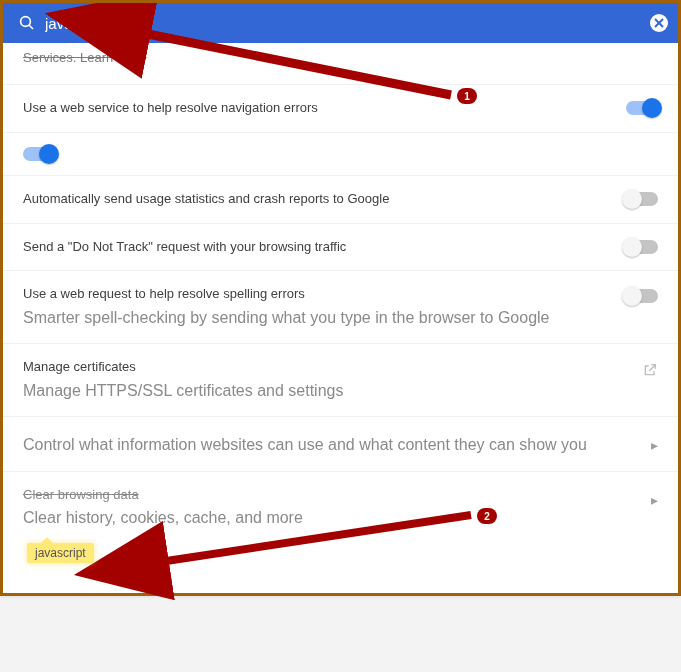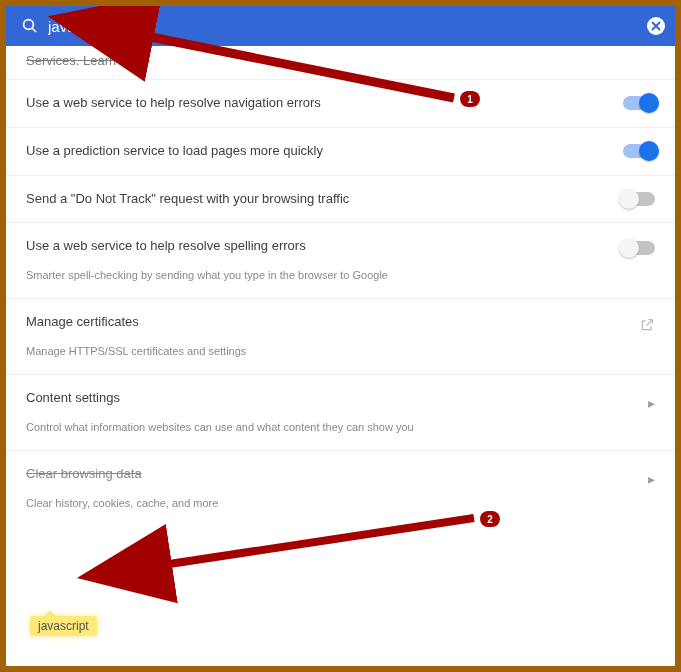--- a/index.html
+++ b/index.html
@@ -1,19 +1,19 @@
 <!DOCTYPE html>
 <html><head>
 <meta charset="utf-8">
 <style>
   * { box-sizing: border-box; margin: 0; padding: 0; }
   html, body { width: 681px; height: 672px; font-family: Arial, Helvetica, sans-serif; background: #f3f3f3; }
   .window {
-    width: 681px; height: 672px; position: relative; background: #fff;
-    border: 6px solid #a16207; box-shadow: 0 1px 3px rgba(0,0,0,0.08);
+    width: 681px; height: 596px; position: relative; background: #fff;
+    border: 3px solid #a16207; box-shadow: 0 1px 3px rgba(0,0,0,0.08);
   }
   .header {
     height: 40px; background: #3367d6; display: flex; align-items: center;
     padding: 0 10px; color: #fff;
   }
   .search-icon-wrap { width: 28px; display:flex; align-items:center; justify-content:center; }
   .search-input {
     flex: 1; background: transparent; border: none; outline: none;
     color: #fff; font-size: 15px; padding-left: 4px;
   }
@@ -26,21 +26,21 @@
     overflow: hidden;
     background: #fff;
   }
   .row {
     border-bottom: 1px solid #f0f0f0; padding: 14px 20px 14px 20px;
     display: flex; align-items: center;
   }
   .row.tall { align-items: flex-start; }
   .row-text { flex: 1; padding-right: 14px; }
   .row-title { font-size: 13px; color: #404040; line-height: 1.45; }
-  .row-sub { font-size: 11px; color: #8a8a8a; line-height: 1.45; margin-top: 12px; }
+  .row-sub { font-size: 16px; color: #8a8a8a; line-height: 1.45; margin-top: 2px; }
   .first { padding-top: 10px; }
   .strike { color:#7a7a7a; text-decoration: line-through; }
   .toggle {
     width: 32px; height: 14px; border-radius: 8px; background: #9ec1f7;
     position: relative; flex-shrink:0;
   }
   .toggle .knob {
     position:absolute; top:-3px; width:20px; height:20px; border-radius:50%;
     background:#1a73e8; right:-4px; box-shadow:0 1px 2px rgba(0,0,0,0.25);
   }
@@ -83,60 +83,65 @@
     <div class="close-circle">
       <svg width="10" height="10" viewBox="0 0 10 10" stroke="#3367d6" stroke-width="2">
         <line x1="1" y1="1" x2="9" y2="9"></line>
           <line x1="9" y1="1" x2="1" y2="9"></line>
       </svg>
     </div>
   </div>
 
   <div class="scroll">
 
-    <div class="row first" style="padding-top:6px;padding-bottom:8px;">
+    <div class="row first" style="padding-top:6px;padding-bottom:16px;">
       <div class="row-text">
           <div class="row-title strike">Services. Learn more</div>
         </div>
     </div>
 
     <div class="row">
       <div class="row-text">
           <div class="row-title">Use a web service to help resolve navigation errors</div>
         </div>
       <div class="toggle">
           <div class="knob"></div>
         </div>
     </div>
 
 
     <div class="row">
-      <div class="row-text">
-          <div class="row-title">Use a prediction service to load pages more quickly</div>
-        </div>
       <div class="toggle">
           <div class="knob"></div>
         </div>
     </div>
 
 
 
+    <div class="row">
+      <div class="row-text">
+          <div class="row-title">Automatically send usage statistics and crash reports to Google</div>
+        </div>
+      <div class="toggle off">
+          <div class="knob"></div>
+        </div>
+    </div>
 
     <div class="row">
       <div class="row-text">
           <div class="row-title">Send a "Do Not Track" request with your browsing traffic</div>
         </div>
       <div class="toggle off">
           <div class="knob"></div>
         </div>
     </div>
 
     <div class="row tall">
       <div class="row-text">
-        <div class="row-title">Use a web service to help resolve spelling errors</div>
+        <div class="row-title">Use a web request to help resolve spelling errors</div>
         <div class="row-sub">Smarter spell-checking by sending what you type in the browser to Google</div>
       </div>
       <div class="toggle off" style="margin-top:4px;">
           <div class="knob"></div>
         </div>
     </div>
 
     <div class="row tall">
       <div class="row-text">
         <div class="row-title">Manage certificates</div>
@@ -146,21 +151,20 @@
         <svg width="16" height="16" viewBox="0 0 24 24" fill="none" stroke="#bdbdbd" stroke-width="2">
           <path d="M14 4h6v6"></path>
             <path d="M20 4l-9 9"></path>
             <path d="M18 14v5H5V6h5"></path>
         </svg>
       </div>
     </div>
 
     <div class="row tall">
       <div class="row-text">
-        <div class="row-title">Content settings</div>
         <div class="row-sub">Control what information websites can use and what content they can show you</div>
       </div>
       <div class="chevron" style="margin-top:6px;">▸</div>
     </div>
 
     <div class="row tall" style="border-bottom:none;">
       <div class="row-text">
         <div class="row-title" style="color:#888;">
           <span style="text-decoration:line-through;color:#888;">Clear browsing data</span>
         </div>

